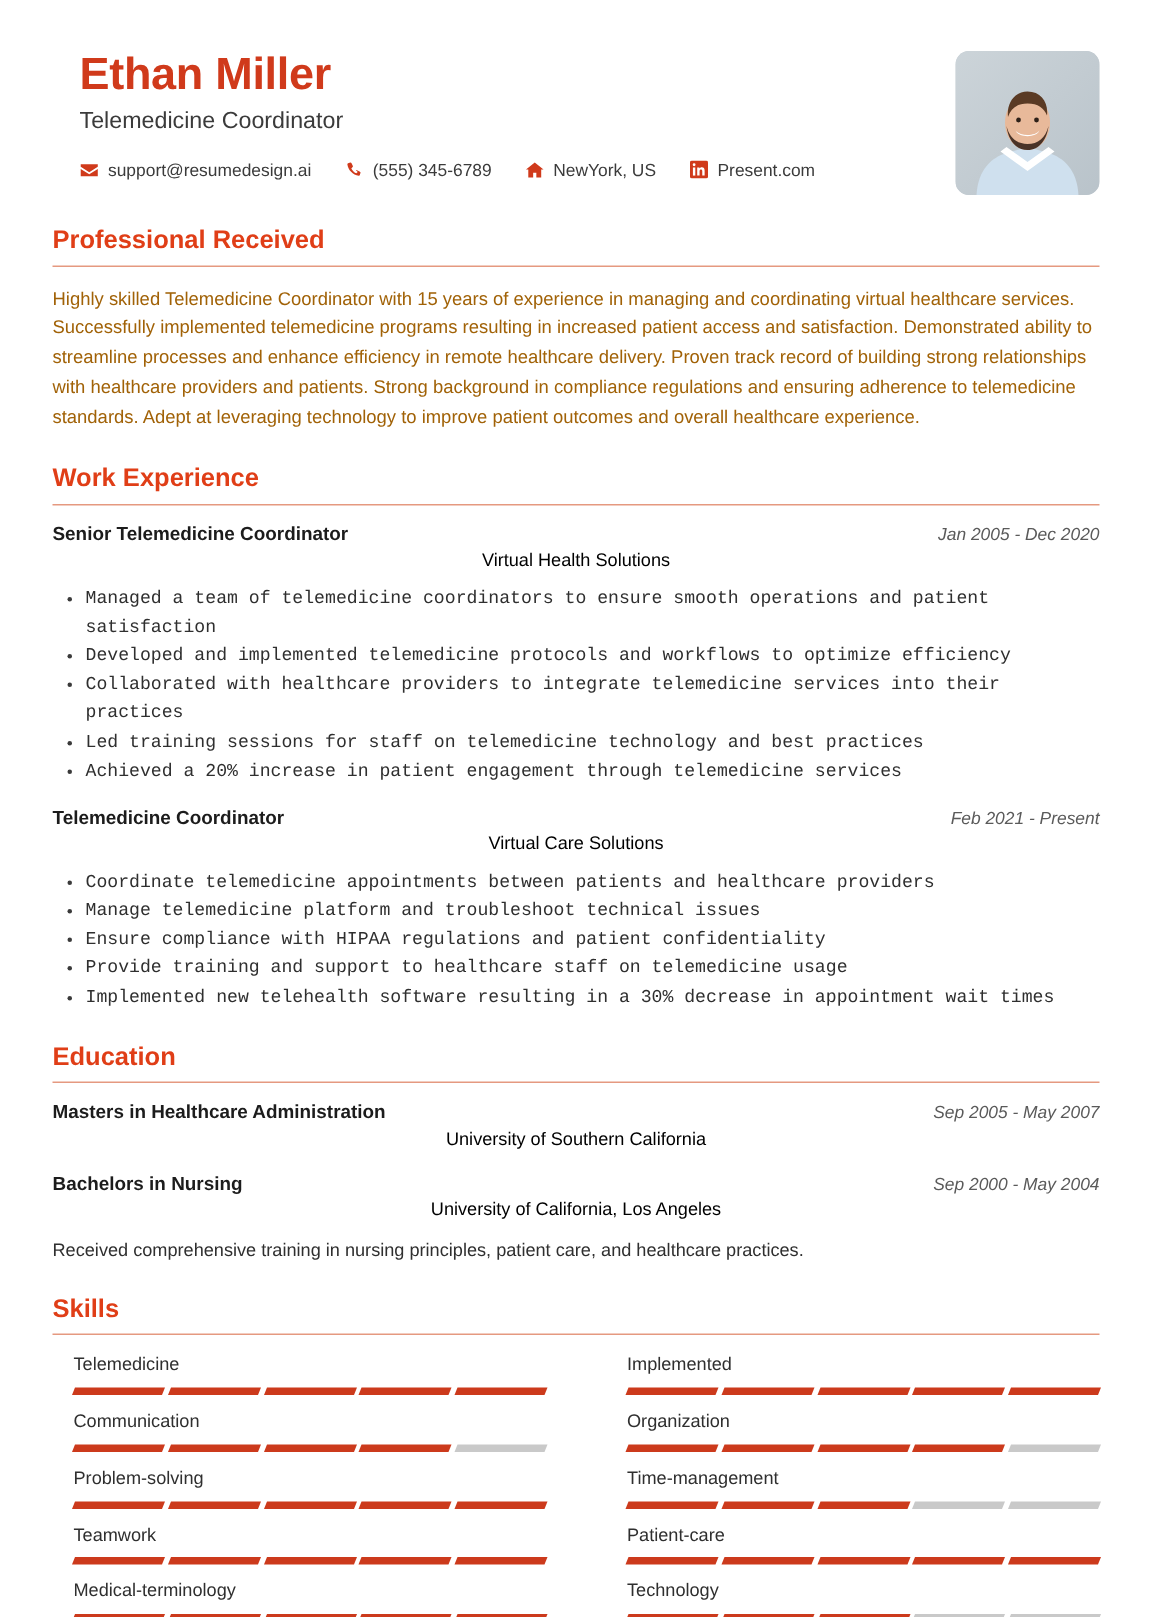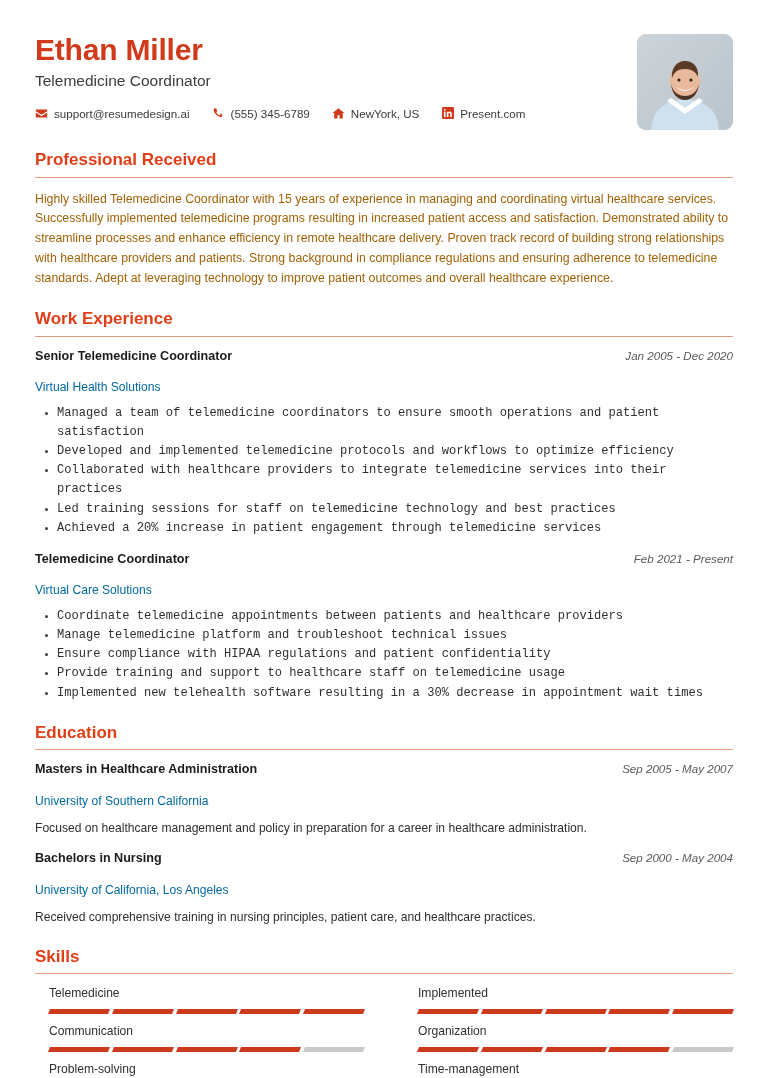--- a/index.html
+++ b/index.html
@@ -20,20 +20,21 @@
     box-sizing: border-box;
     padding: 0 35px;
   }
 
   
   .header {
     display: flex;
     align-items: flex-start;
     justify-content: flex-end;
     padding-top: 34px;
+    margin-left: 18px;
   }
   .header-left { flex: 1 1 auto; min-width: 0; }
   .name {
     font-size: 30px;
     font-weight: bold;
     color: #D03A1B;
     letter-spacing: -0.2px;
     line-height: 1.08;
     margin: 0;
   }
@@ -120,23 +121,24 @@
   .entry-date {
     font-size: 11.6px;
     font-style: italic;
     color: #5a5a5a;
     white-space: nowrap;
     padding-left: 14px;
     text-align: right;
   }
   .entry-org {
     font-size: 12.1px;
-    color: #0369a1;
-    margin-top: 16px;
+    color: #000000;
+    margin-top: 2px;
     line-height: 1.3;
+    text-align: center;
   }
   .bullets {
     margin: 8px 0 0 0;
     padding-left: 22px;
     list-style: none;
   }
   .bullets li {
     position: relative;
     font-size: 12.1px;
     line-height: 1.58;
@@ -307,21 +309,20 @@
   <div class="section">
     <div class="section-title">Education</div>
     <div class="section-rule"></div>
 
     <div class="entry">
       <div class="entry-head">
         <div class="entry-role">Masters in Healthcare Administration</div>
         <div class="entry-date">Sep 2005 - May 2007</div>
       </div>
       <div class="entry-org">University of Southern California</div>
-      <div class="entry-desc">Focused on healthcare management and policy in preparation for a career in healthcare administration.</div>
     </div>
 
     <div class="entry">
       <div class="entry-head">
         <div class="entry-role">Bachelors in Nursing</div>
         <div class="entry-date">Sep 2000 - May 2004</div>
       </div>
       <div class="entry-org">University of California, Los Angeles</div>
       <div class="entry-desc">Received comprehensive training in nursing principles, patient care, and healthcare practices.</div>
     </div>

